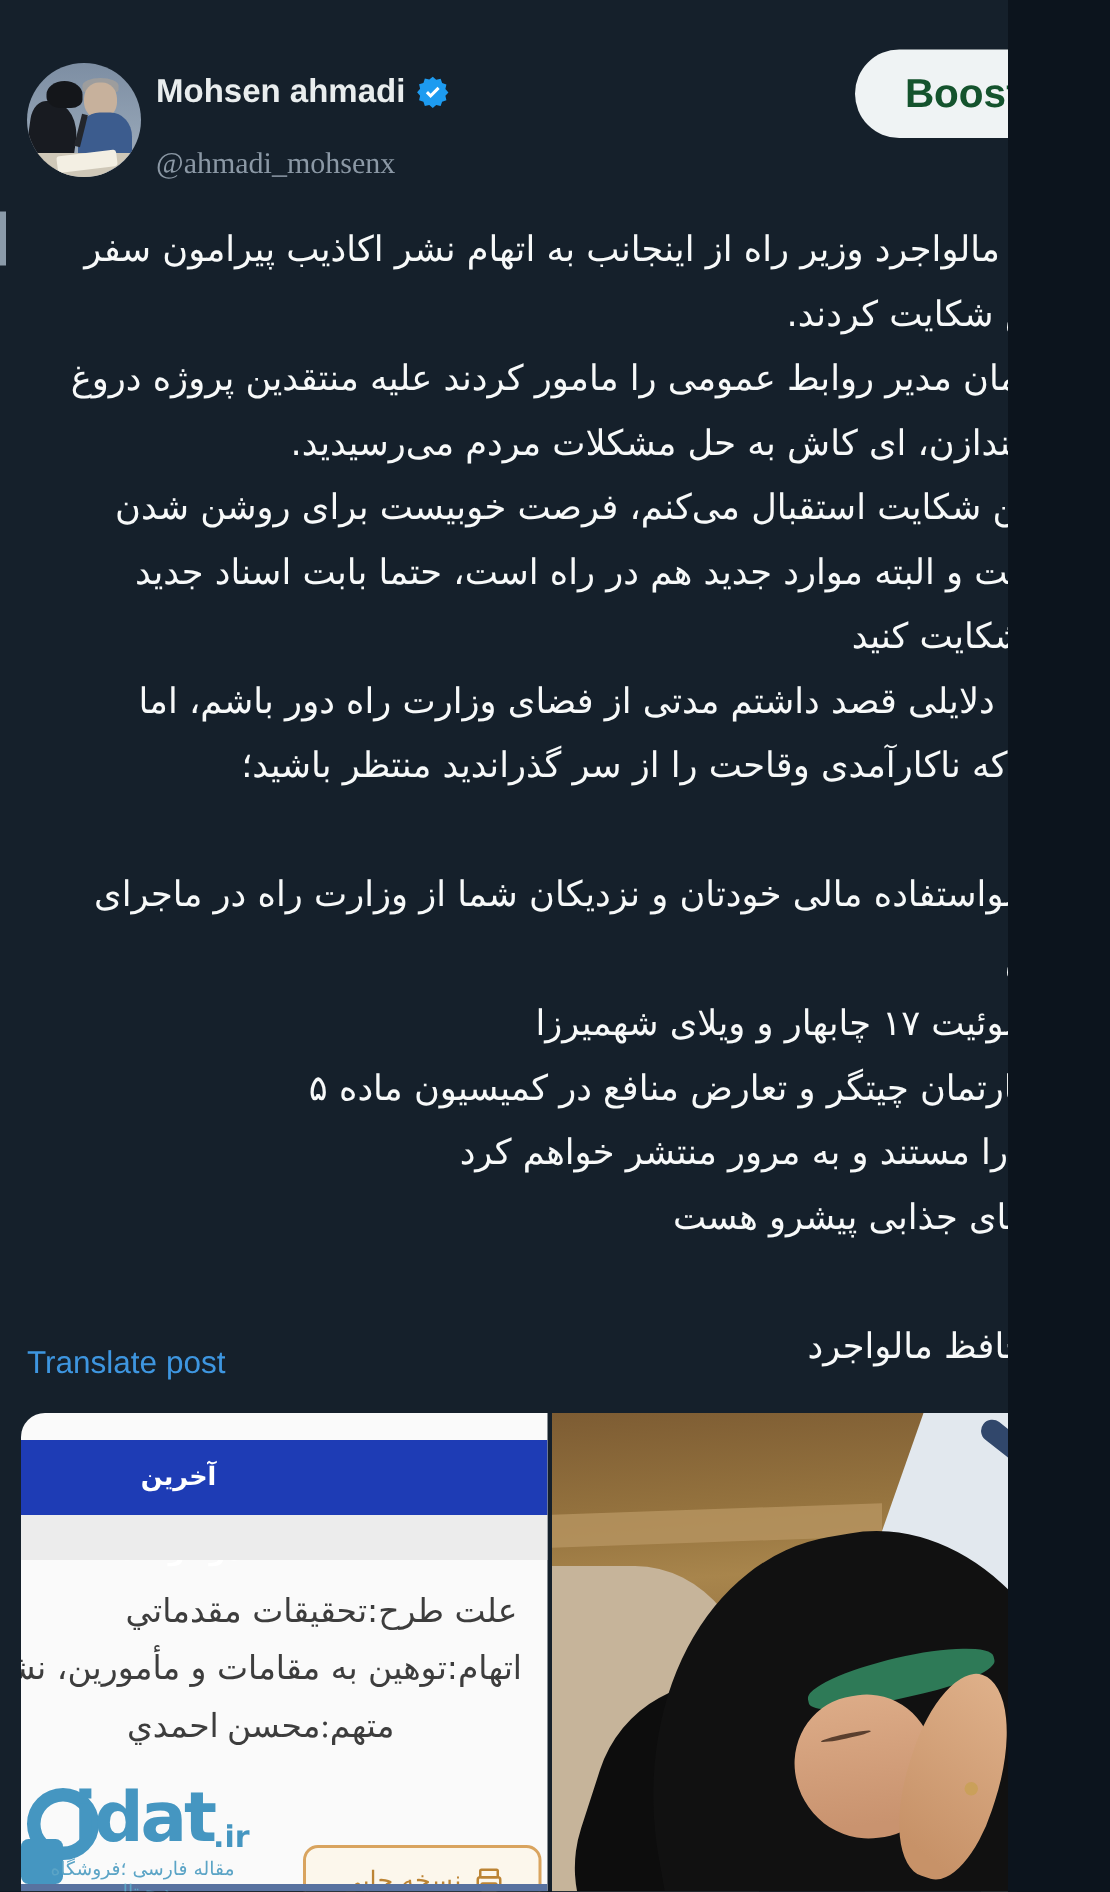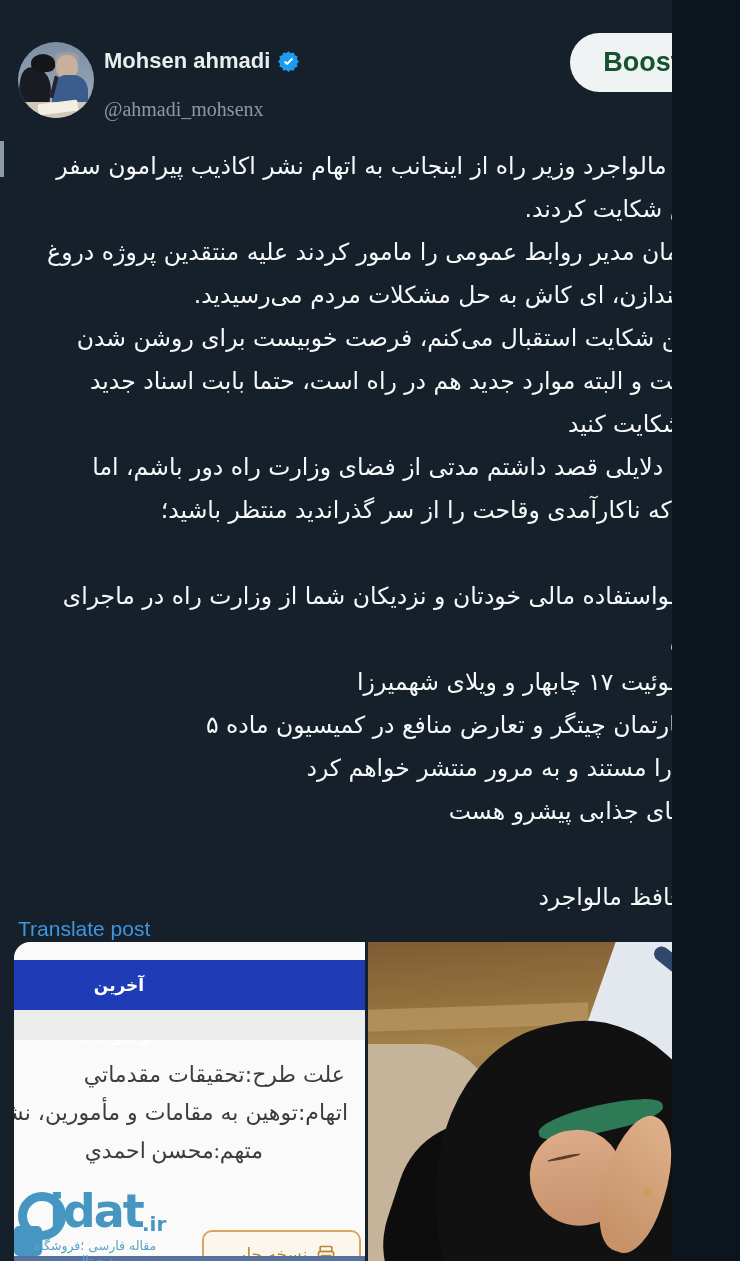--- a/index.html
+++ b/index.html
@@ -25,21 +25,21 @@
   .boost-btn{left:570px;top:33px;width:143px;height:59px;border-radius:999px;background:#eff3f4;
              display:flex;align-items:center;justify-content:center;cursor:pointer;}
   .boost-btn span{font-family:"Liberation Sans",sans-serif;font-weight:700;font-size:27px;color:#14532d;}
   .scrollbar{left:727px;top:30px;width:6px;height:135px;border-radius:3px;background:#6b7682;}
   .cursor-bar{left:0;top:141px;width:4px;height:36px;background:#9fb0c0;opacity:.85;}
 
   
   .tweet-body{left:20px;top:145px;width:698px;direction:rtl;text-align:right;color:#f7f9f9;
               font-size:23.5px;line-height:43px;white-space:pre-line;}
   .translate-link{left:18px;top:897px;font-family:"Liberation Sans",sans-serif;font-size:21px;
-                  color:#3e96e0;cursor:pointer;margin-top:20px;}
+                  color:#3e96e0;cursor:pointer;}
 
   
   .media{left:14px;top:942px;width:698px;height:319px;border-radius:16px 16px 0 0;overflow:hidden;
          display:flex;gap:3px;background:#15202b;}
   .cell{position:relative;height:100%;overflow:hidden;}
   .cell-left{width:351px;background:#fafafa;}
   .cell-right{flex:1;background:#e2e8ee;}
 
   
   .jud-bluebar{position:absolute;left:0;top:18px;width:100%;height:50px;background:#1e3cb5;}

